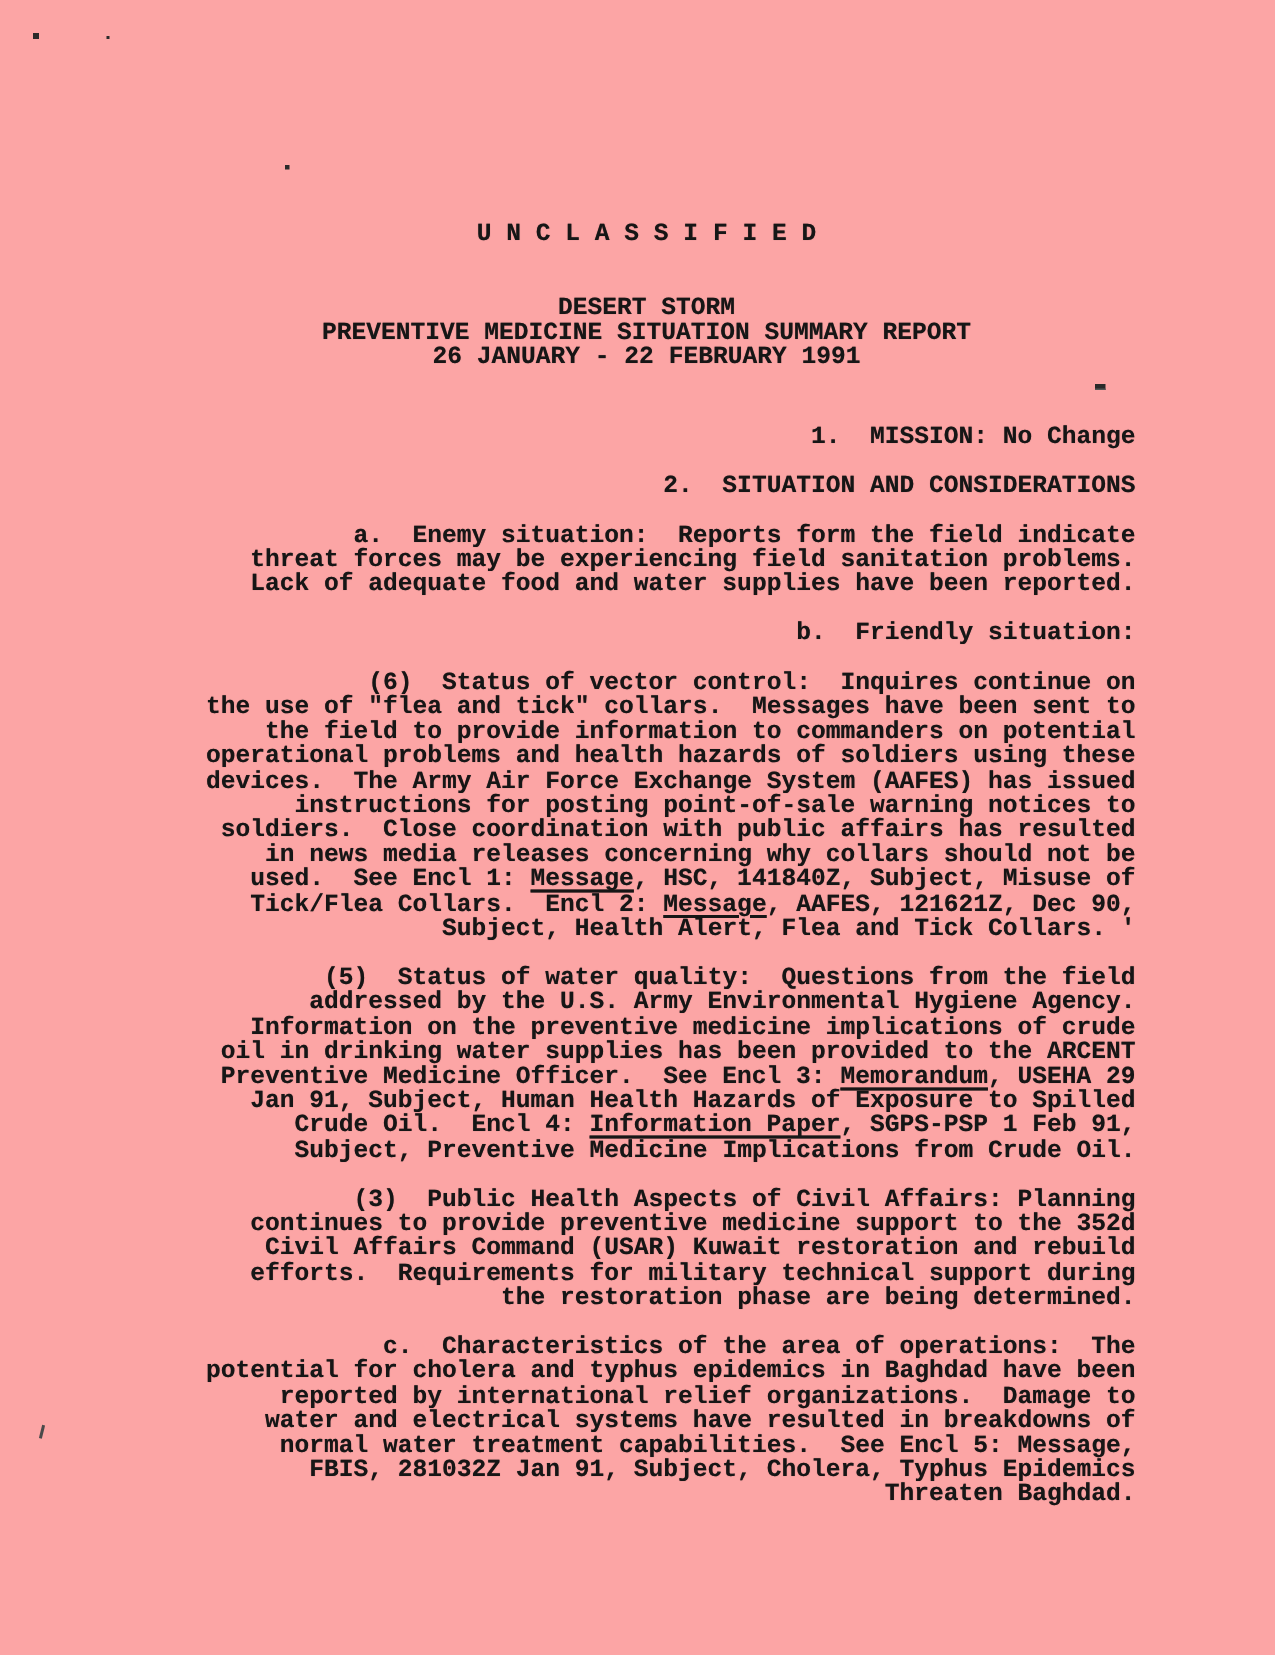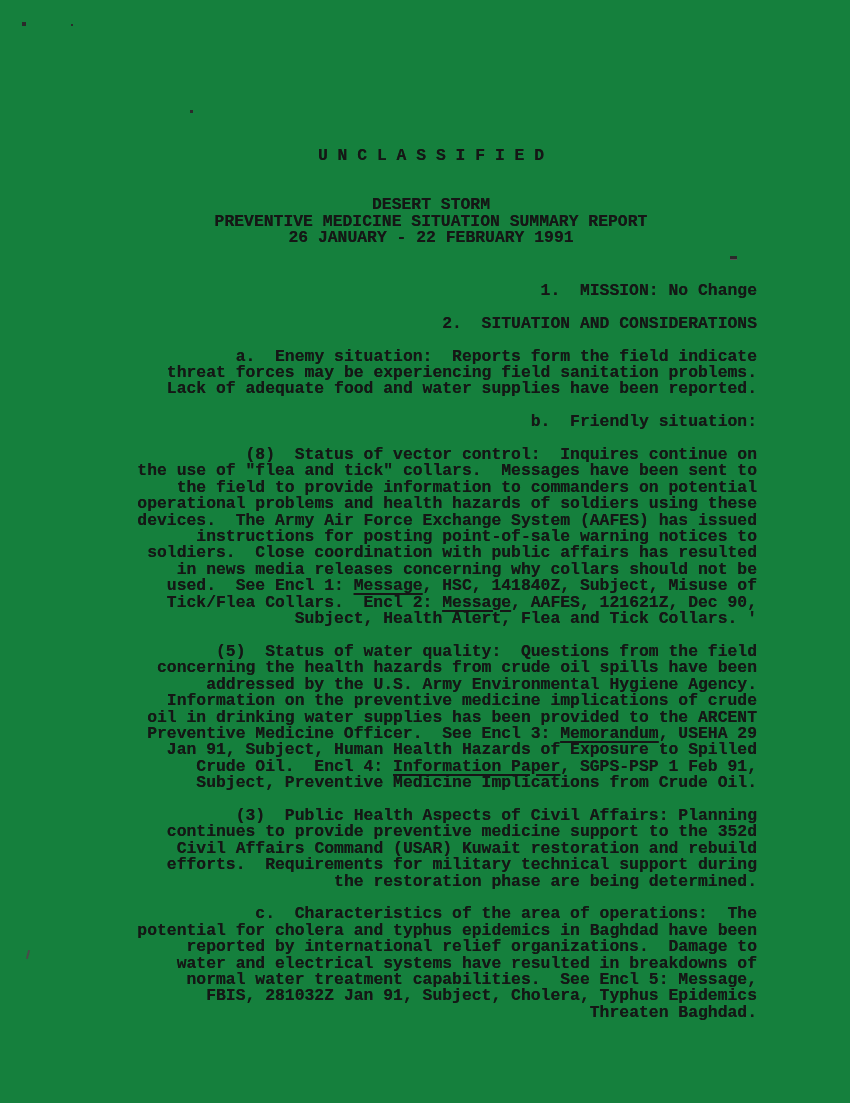--- a/index.html
+++ b/index.html
@@ -4,21 +4,21 @@
 <style>
   html, body {
     margin: 0;
     padding: 0;
     background: #ffffff;
   }
   .page {
     position: relative;
     width: 850px;
     height: 1103px;
-    background: #15803d;
+    background: #fca5a5;
     overflow: hidden;
     font-family: "Liberation Mono", "DejaVu Sans Mono", monospace;
   }
   .doc {
     position: absolute;
     left: 105px;
     top: 148px;
     width: 652px;
     color: #161616;
     font-size: 16.4px;
@@ -71,35 +71,34 @@
         </div>
         <div class="para">
           <div class="line">    a.  Enemy situation:  Reports form the field indicate</div>
           <div class="line">threat forces may be experiencing field sanitation problems.</div>
           <div class="line">Lack of adequate food and water supplies have been reported.</div>
         </div>
         <div class="para">
           <div class="line">    b.  Friendly situation:</div>
         </div>
         <div class="para">
-          <div class="line">        (8)  Status of vector control:  Inquires continue on</div>
+          <div class="line">        (6)  Status of vector control:  Inquires continue on</div>
           <div class="line">the use of "flea and tick" collars.  Messages have been sent to</div>
           <div class="line">the field to provide information to commanders on potential</div>
           <div class="line">operational problems and health hazards of soldiers using these</div>
           <div class="line">devices.  The Army Air Force Exchange System (AAFES) has issued</div>
           <div class="line">instructions for posting point-of-sale warning notices to</div>
           <div class="line">soldiers.  Close coordination with public affairs has resulted</div>
           <div class="line">in news media releases concerning why collars should not be</div>
           <div class="line">used.  See Encl 1: <u>Message</u>, HSC, 141840Z, Subject, Misuse of</div>
           <div class="line">Tick/Flea Collars.  Encl 2: <u>Message</u>, AAFES, 121621Z, Dec 90,</div>
           <div class="line">Subject, Health Alert, Flea and Tick Collars. '</div>
         </div>
         <div class="para">
           <div class="line">        (5)  Status of water quality:  Questions from the field</div>
-          <div class="line">concerning the health hazards from crude oil spills have been</div>
           <div class="line">addressed by the U.S. Army Environmental Hygiene Agency.</div>
           <div class="line">Information on the preventive medicine implications of crude</div>
           <div class="line">oil in drinking water supplies has been provided to the ARCENT</div>
           <div class="line">Preventive Medicine Officer.  See Encl 3: <u>Memorandum</u>, USEHA 29</div>
           <div class="line">Jan 91, Subject, Human Health Hazards of Exposure to Spilled</div>
           <div class="line">Crude Oil.  Encl 4: <u>Information Paper</u>, SGPS-PSP 1 Feb 91,</div>
           <div class="line">Subject, Preventive Medicine Implications from Crude Oil.</div>
         </div>
         <div class="para">
           <div class="line">        (3)  Public Health Aspects of Civil Affairs: Planning</div>

